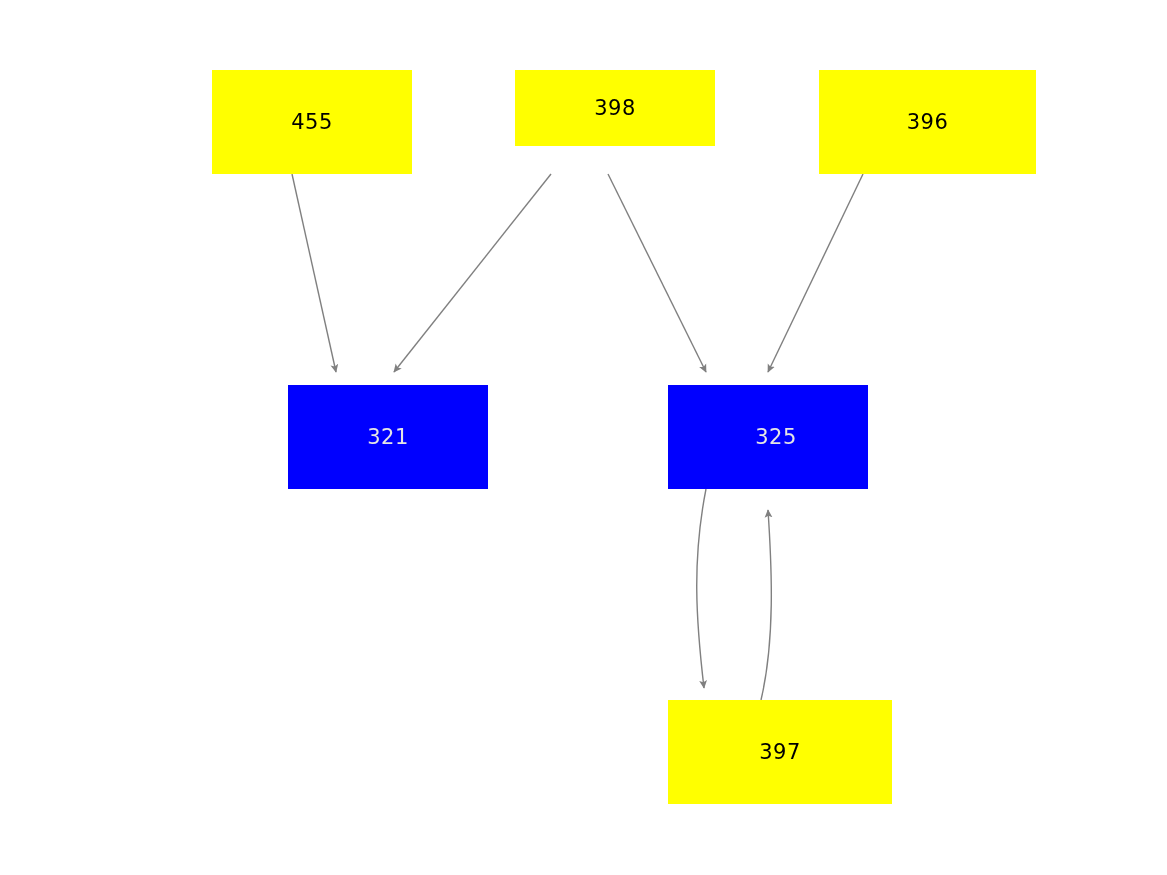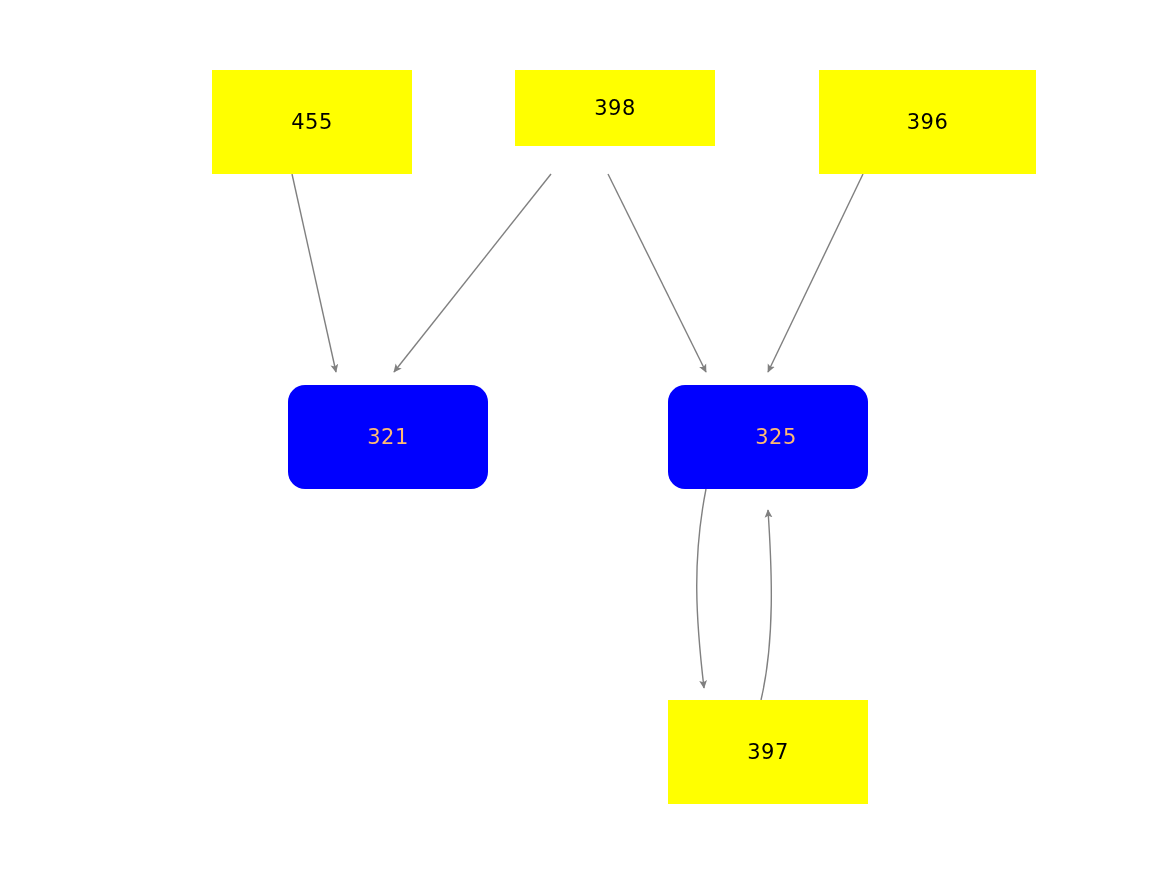--- a/index.html
+++ b/index.html
@@ -44,22 +44,21 @@
   .node-label {
     display: block;
     text-align: center;
   }
   .node-yellow {
     background: #ffff00;
     color: #000000;
   }
   .node-blue {
     background: #0000ff;
-    color: #fdba74;
-    border-radius: 17px;
+    color: #e5e5e5;
   }
 </style>
 </head>
 <body>
 
 <div id="diagram-root">
 
   <svg id="edge-layer" viewBox="0 0 1167 875" width="1167" height="875" xmlns="http://www.w3.org/2000/svg">
     <defs>
       <marker id="arrow-gray" viewBox="0 0 12 12" refX="10.5" refY="6" markerWidth="6.2" markerHeight="6.2" orient="auto-start-reverse" markerUnits="strokeWidth">
@@ -105,17 +104,17 @@
   </div>
 
   <div class="node node-blue" style="left:256px; top:385px; width:200px; height:104px;">
     <span class="node-label">321</span>
   </div>
 
   <div class="node node-blue" style="left:636px; top:385px; width:200px; height:104px;padding-left:16px;">
     <span class="node-label">325</span>
   </div>
 
-  <div class="node node-yellow" style="left:636px; top:700px; width:200px; height:104px;">
+  <div class="node node-yellow" style="left:636px; top:700px; width:224px; height:104px;">
     <span class="node-label">397</span>
   </div>
 
 </div>
 
 </body></html>

